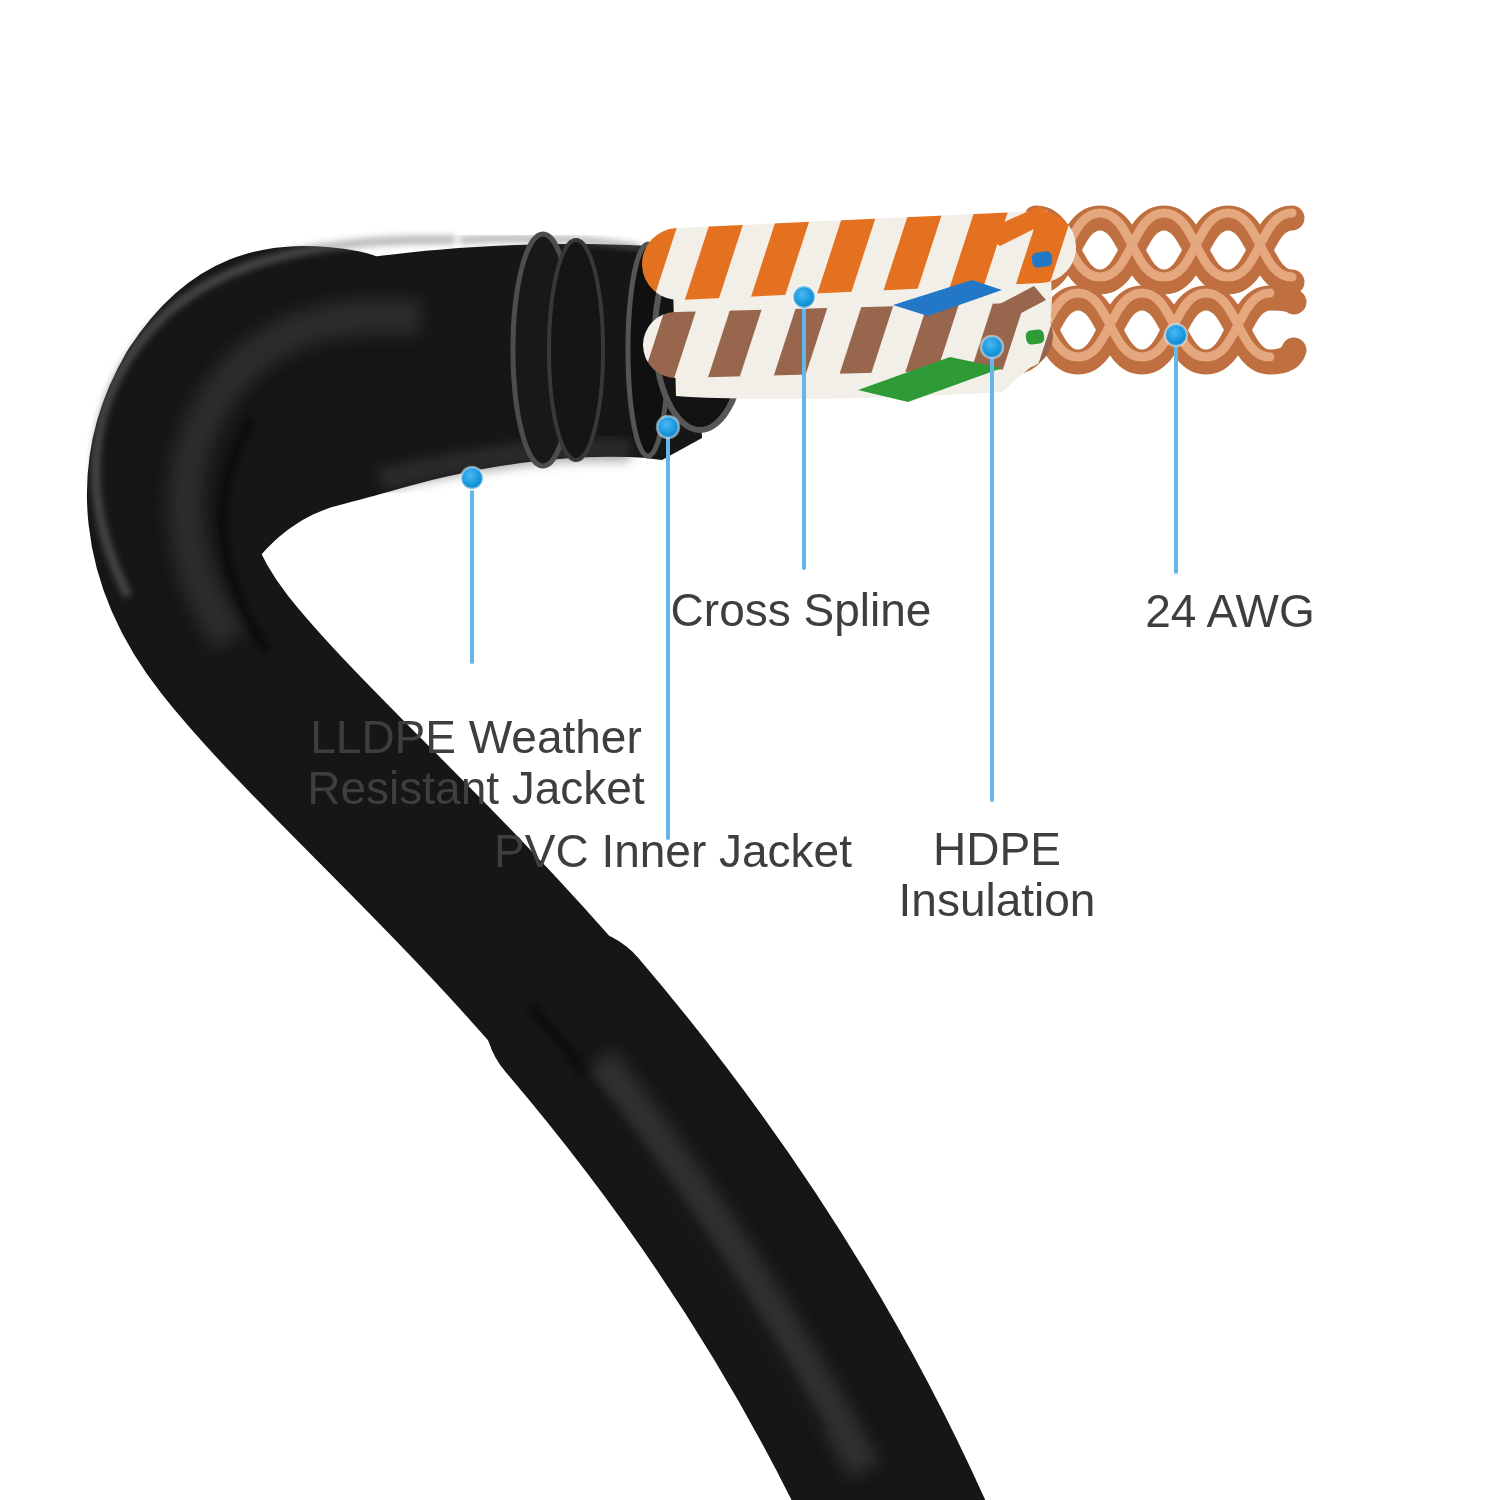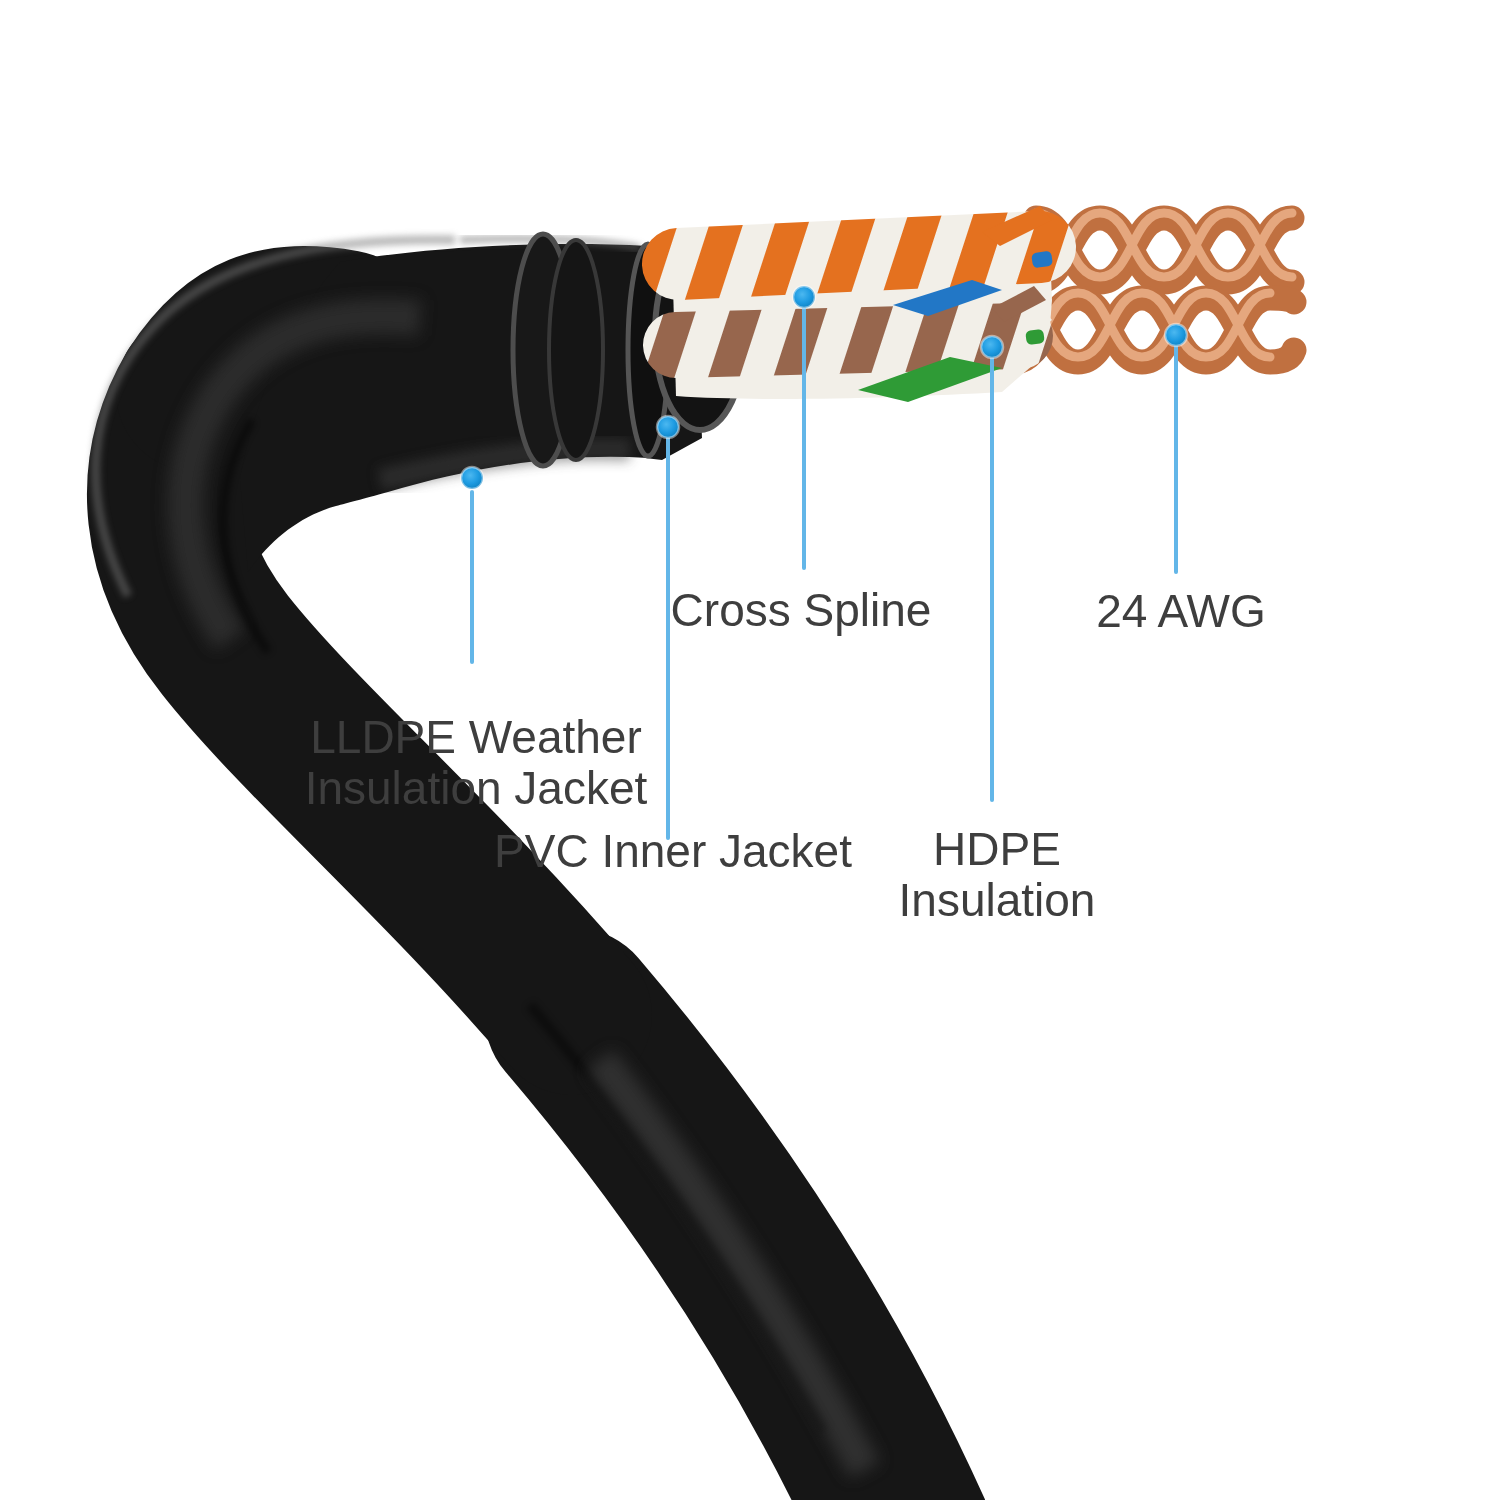--- a/index.html
+++ b/index.html
@@ -122,33 +122,33 @@
     <circle cx="472" cy="478" r="11" fill="url(#dotg)"></circle>
     <circle cx="668" cy="427" r="11" fill="url(#dotg)"></circle>
     <circle cx="804" cy="297" r="11" fill="url(#dotg)"></circle>
     <circle cx="992" cy="347" r="11" fill="url(#dotg)"></circle>
     <circle cx="1176" cy="335" r="11" fill="url(#dotg)"></circle>
   </g>
 </svg>
 
 <div class="lbl" style="left:476px;top:712px;">
   <div>LLDPE Weather</div>
-  <div>Insulation Jacket</div>
+  <div>Resistant Jacket</div>
 </div>
 
 <div class="lbl" style="left:673px;top:826px;">
   <div>PVC Inner Jacket</div>
 </div>
 
 <div class="lbl" style="left:801px;top:585px;">
   <div>Cross Spline</div>
 </div>
 
 <div class="lbl" style="left:997px;top:824px;">
   <div>HDPE</div>
   <div>Insulation</div>
 </div>
 
-<div class="lbl" style="left:1181px;top:586px;">
+<div class="lbl" style="left:1230px;top:586px;">
   <div>24 AWG</div>
 </div>
 
 </div>
 
 </body></html>

